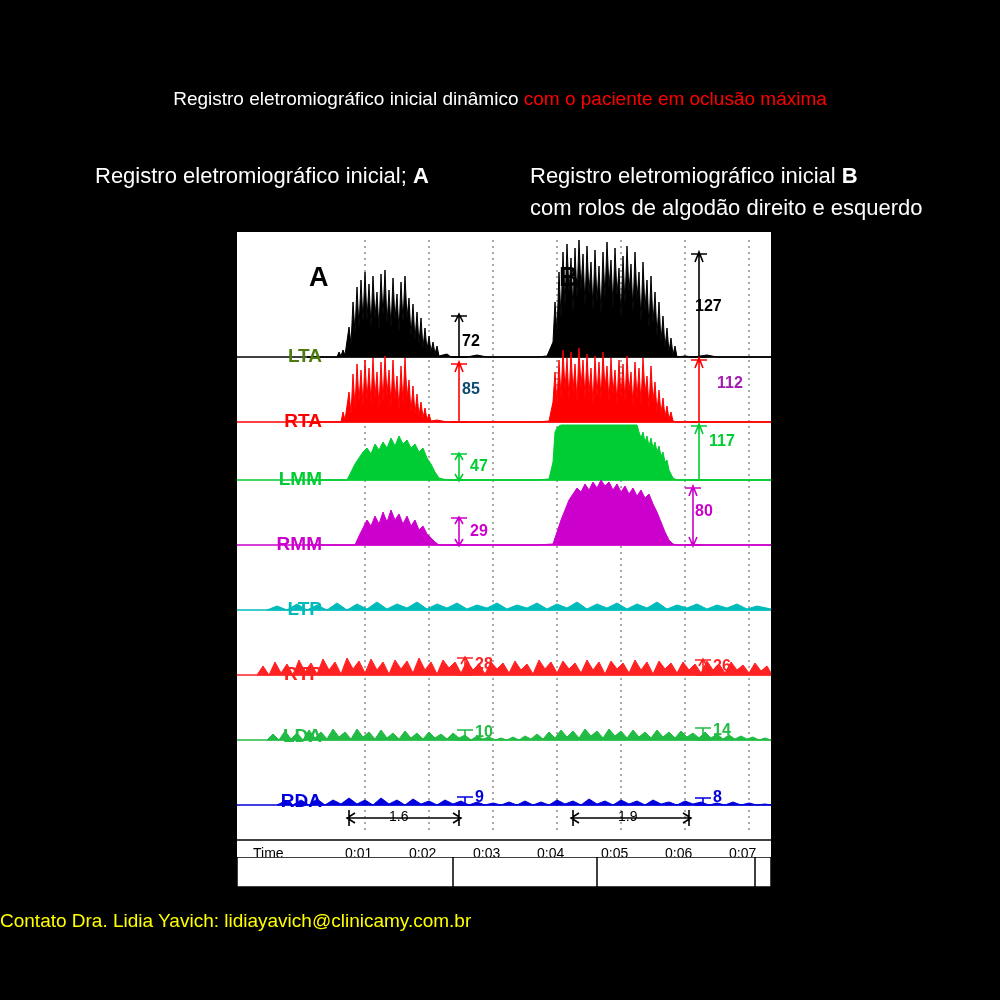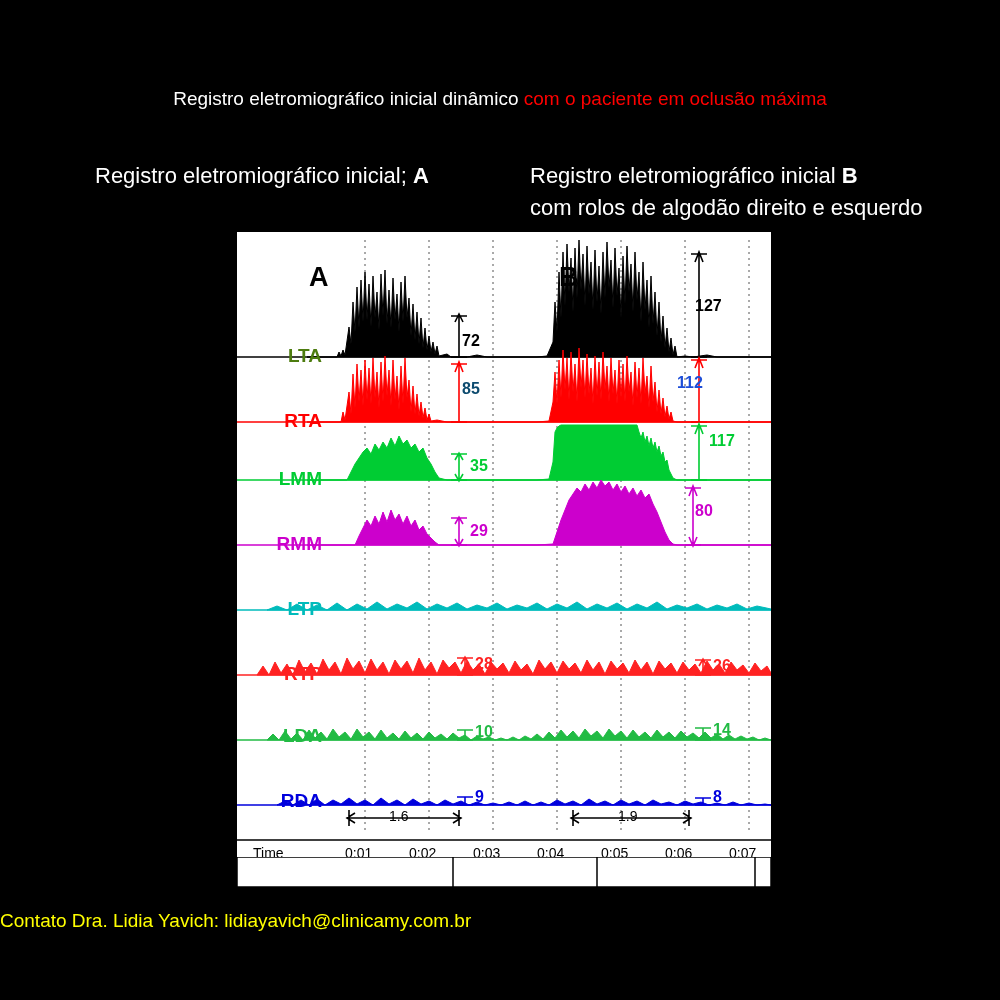--- a/index.html
+++ b/index.html
@@ -272,22 +272,22 @@
   <div class="chlabel" style="left:-5px;top:431px;width:90px;color:#ff2222;">RTP</div>
   <div class="chlabel" style="left:-5px;top:493px;width:90px;color:#22bb44;">LDA</div>
   <div class="chlabel" style="left:-5px;top:558px;width:90px;color:#0000dd;">RDA</div>
 
   <div class="bigletter" style="left:72px;top:30px;">A</div>
   <div class="bigletter" style="left:322px;top:30px;">B</div>
 
   <div class="annot" style="left:225px;top:100px;color:#000000;">72</div>
   <div class="annot" style="left:458px;top:65px;color:#000000;">127</div>
   <div class="annot" style="left:225px;top:148px;color:#0c4a6e;">85</div>
-  <div class="annot" style="left:440px;top:142px;color:#1d4ed8;">112</div>
-  <div class="annot" style="left:233px;top:225px;color:#00cc33;">35</div>
+  <div class="annot" style="left:480px;top:142px;color:#a21caf;">112</div>
+  <div class="annot" style="left:233px;top:225px;color:#00cc33;">47</div>
   <div class="annot" style="left:472px;top:200px;color:#00cc33;">117</div>
   <div class="annot" style="left:233px;top:290px;color:#cc00cc;">29</div>
   <div class="annot" style="left:458px;top:270px;color:#cc00cc;">80</div>
   <div class="annot" style="left:238px;top:423px;color:#ff2222;">28</div>
   <div class="annot" style="left:476px;top:425px;color:#ff2222;">26</div>
   <div class="annot" style="left:238px;top:491px;color:#22bb44;">10</div>
   <div class="annot" style="left:476px;top:489px;color:#22bb44;">14</div>
   <div class="annot" style="left:238px;top:556px;color:#0000dd;">9</div>
   <div class="annot" style="left:476px;top:556px;color:#0000dd;">8</div>
 

